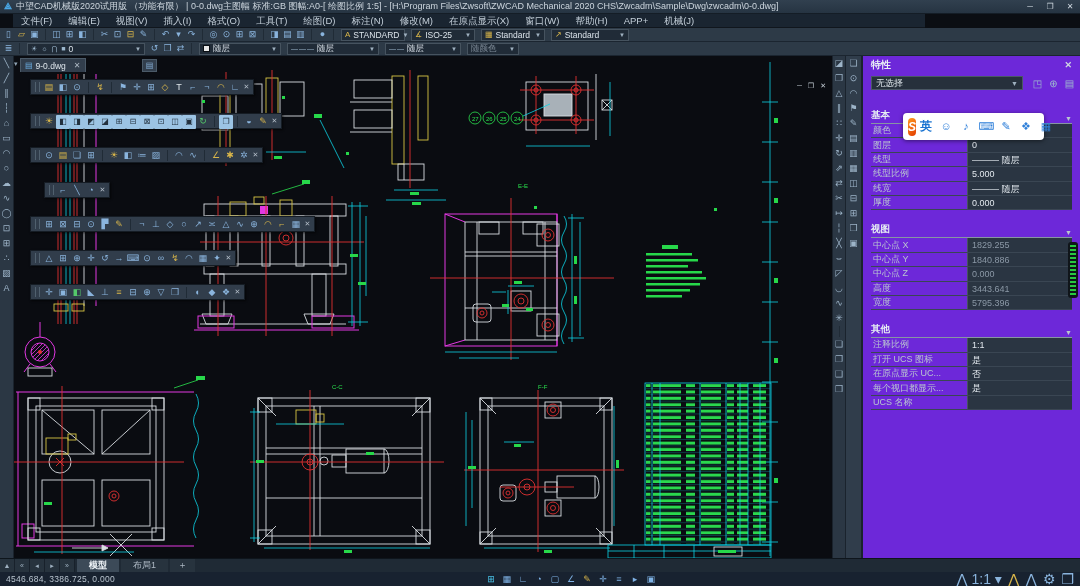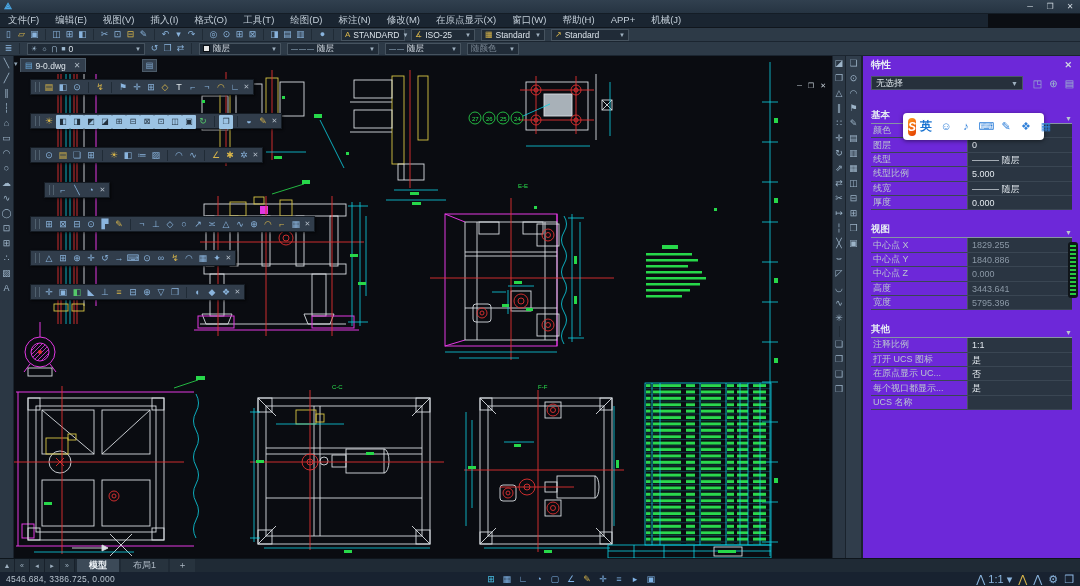--- a/index.html
+++ b/index.html
@@ -8,22 +8,22 @@
        font-family:"Liberation Sans",sans-serif;-webkit-font-smoothing:antialiased}
   
   #titlebar{position:absolute;left:0;top:0;width:1080px;height:14px;
     background:linear-gradient(#31404f,#263442);display:flex;align-items:center;
     font-size:9px;color:#ccd5dd;border-bottom:1px solid #141d26}
   #titlebar .logo{color:#4aa9e8;font-size:9px;margin:0 4px;font-weight:bold}
   #titlebar .ttl{white-space:nowrap;overflow:hidden}
   #wctrl{margin-left:auto;display:flex}
   #wctrl span{width:20px;text-align:center;font-size:8px;color:#cfd8e0;cursor:default}
   
-  #menubar{position:absolute;left:0;top:14px;width:988px;height:14px;background:#1a2531;
-    display:flex;align-items:flex-end;font-size:9.5px;color:#c3ced8;border-bottom:1px solid #10161d}
+  #menubar{position:absolute;left:13px;top:14px;width:912px;height:14px;background:#1a2531;
+    display:flex;align-items:center;font-size:9.5px;color:#c3ced8;border-bottom:1px solid #10161d}
   #menubar .mitem{padding:0 8px;line-height:14px}
   
   .tb{position:absolute;left:0;width:1080px;height:14px;background:#2d3a47;
       display:flex;align-items:center;border-bottom:1px solid #1b2530;padding-left:2px}
   #tb1{top:28px}#tb2{top:42px}
   .icon{display:inline-block;width:13px;height:13px;line-height:13px;text-align:center;
         font-size:9px;cursor:default}
   .c-b{color:#8ab4dd}.c-y{color:#d9b64a}.c-w{color:#dfe5ea}.c-g{color:#54c86a}
   .c-sq{background:#9cc4e4;color:#23313e;border-radius:1px;height:11px;line-height:11px;margin-top:1px;font-size:8px}
   .tsep{display:inline-block;width:5px;height:11px;border-right:1px solid #202b36;margin-right:4px}
@@ -104,30 +104,31 @@
           border-right:1px solid #18212b}
   #tabbar .tab{padding:0 12px;font-size:9px;line-height:13px;color:#aeb9c4;background:#27333e;margin-left:2px}
   #tabbar .tab.active{background:#3c4a58;color:#eef3f7;font-weight:bold}
   #tabbar .addtab{padding:0 8px;font-size:9px;line-height:13px;color:#aeb9c4;background:#27333e;margin-left:2px}
   #statusbar{position:absolute;left:0;top:572px;width:1080px;height:14px;background:#182230;
       display:flex;align-items:center;font-size:8.5px;color:#b9c4cf}
   #coords{margin-left:6px;letter-spacing:.3px}
   #stoggles{position:absolute;left:484px;display:flex;gap:2px}
   #stoggles .icon{width:14px;color:#7fb2e5;font-size:9px}
   #sright{position:absolute;right:6px;display:flex;gap:6px;align-items:center}
-  #sright .sitem{color:#8ab4dd;font-size:11px}
+  #sright .sitem{color:#8ab4dd;font-size:14px}
   #sright .sitem.y{color:#d9b64a}
 </style>
 </head>
 <body>
 
 <div id="app">
 
   <div id="titlebar">
     <span class="logo">⟁</span>
+    <span class="ttl">中望CAD机械版2020试用版 （功能有限） | 0-0.dwg主图幅 标准:GB 图幅:A0-[ 绘图比例 1:5] - [H:\Program Files\Zwsoft\ZWCAD Mechanical 2020 CHS\Zwcadm\Sample\Dwg\zwcadm\0-0.dwg]</span>
     <div id="wctrl">
         <span>─</span>
         <span>❐</span>
         <span>✕</span>
       </div>
   </div>
 
   <div id="menubar">
       <span class="mitem">文件(F)</span>
       <span class="mitem">编辑(E)</span>

